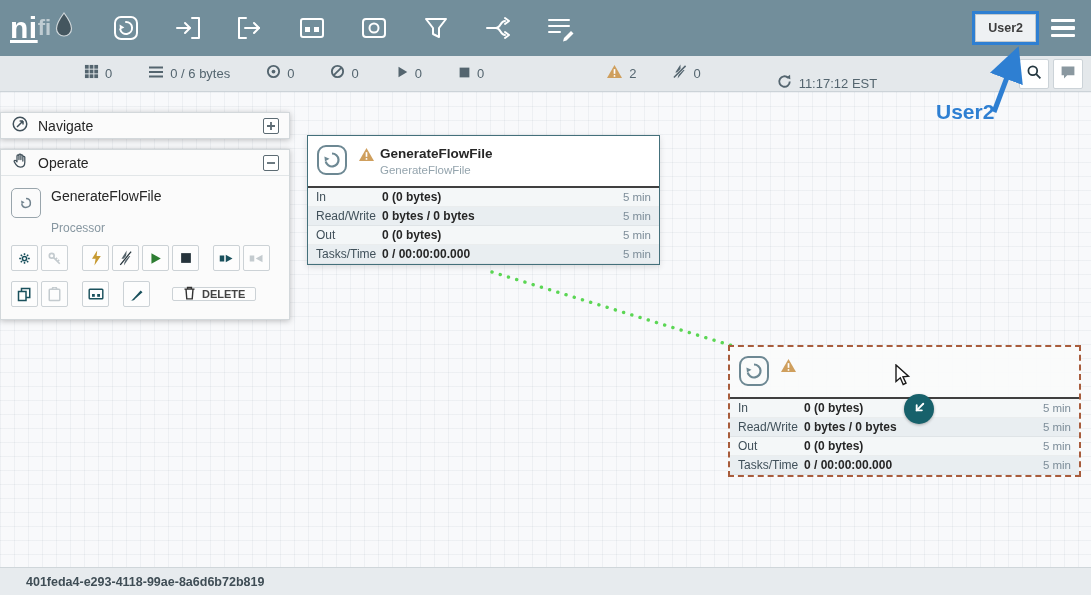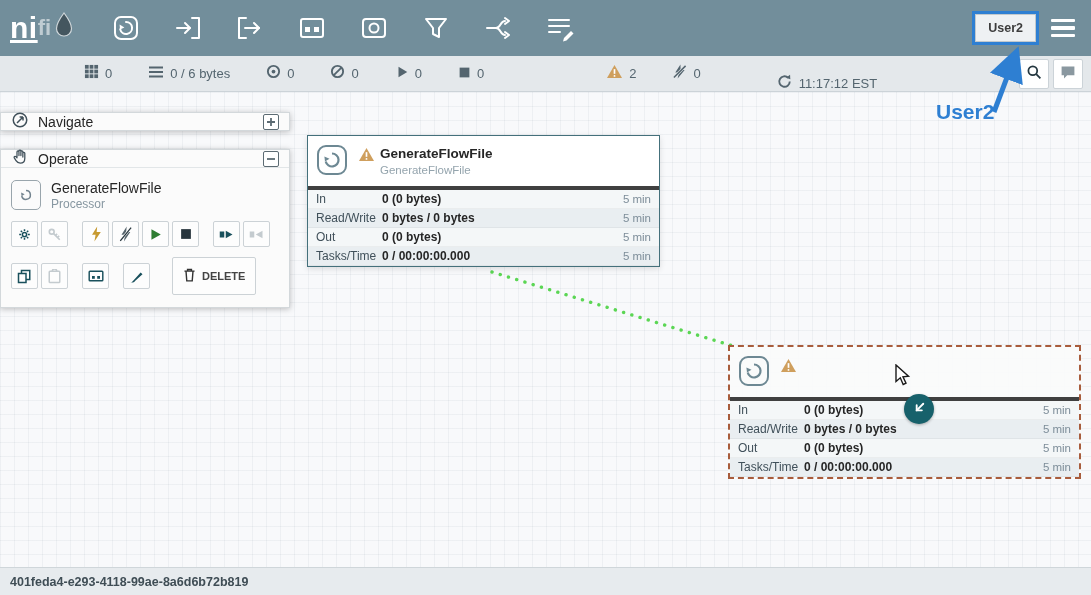--- a/index.html
+++ b/index.html
@@ -41,51 +41,51 @@
             background-color:#f8f9fb;
             background-image:
               linear-gradient(to right, rgba(100,125,140,.07) 1px, transparent 1px),
               linear-gradient(to bottom, rgba(100,125,140,.07) 1px, transparent 1px);
             background-size:14px 14px; }
   .conn-layer { position:absolute; inset:0; pointer-events:none; z-index:1; }
 
   
   .panel { position:absolute; left:0; width:290px; background:#fbfbfb; border:1px solid #d3d8db;
            box-shadow:0 1px 6px rgba(0,0,0,.25); z-index:5; }
-  .panel-hd { height:17px; display:flex; align-items:center; gap:9px; padding:0 10px;
+  .panel-hd { height:25px; display:flex; align-items:center; gap:9px; padding:0 10px;
               background:#fbfbfb; }
   .panel-title { font-size:14px; color:#262626; flex:1; }
   .sq-btn { width:16px; height:16px; border:1px solid #5c6b73; border-radius:2px;
             display:grid; place-items:center; cursor:pointer; background:#fff; }
   .op-body { border-top:1px solid #e2e6e8; padding-bottom:12px; }
   .op-comp { display:flex; gap:10px; padding:12px 10px 0; }
   .op-icon-box { width:30px; height:30px; border:1px solid #99a5ac; border-radius:5px;
                  color:#72838e; display:grid; place-items:center; }
   .op-name { font-size:14px; color:#262626; }
-  .op-type { font-size:12px; color:#8797a1; margin-top:1px; }
+  .op-type { font-size:12px; color:#8797a1; margin-top:17px; }
   .op-id { padding:9px 10px 0; font-size:12.3px; color:#5e6a71; }
   .op-row { display:flex; align-items:center; gap:3px; padding:10px 10px 0; }
   .op-btn { width:27px; height:26px; border:1px solid #ccd2d6; background:#fdfdfd; border-radius:2px;
             display:grid; place-items:center; color:#19505c; cursor:pointer; }
   .op-btn.disabled { color:#c4cbcf; cursor:default; }
   .op-gap { width:8px; flex:none; }
-  .del-btn { height:38px; display:flex; align-items:center; gap:6px; padding:0 10px; margin-left:8px;
+  .del-btn { height:14px; display:flex; align-items:center; gap:6px; padding:0 10px; margin-left:8px;
              border:1px solid #ccd2d6; background:#fdfdfd; border-radius:2px; cursor:pointer;
              font-size:11px; font-weight:bold; color:#444; font-family:inherit; }
 
   
   .proc { position:absolute; width:353px; background:#fff; border:1px solid #44707b;
           box-shadow:0 2px 6px rgba(0,0,0,.12); z-index:2; }
   .proc-head { position:relative; height:50px; }
   .proc-icon { position:absolute; left:8px; top:8px; color:#6d8893; }
   .proc-warn { position:absolute; left:50px; top:11px; }
   .proc-names { position:absolute; left:72px; top:10px; }
   .proc-name { font-size:13.5px; font-weight:bold; color:#262626; }
   .proc-type { font-size:11.5px; color:#94a4ad; margin-top:3px; }
-  .proc-stats { border-top:4px solid #404040; }
+  .proc-stats { border-top:2px solid #404040; }
   .stat-row { display:flex; align-items:center; height:19px; padding:0 8px; font-size:12px;
               border-bottom:1px solid rgba(0,0,0,.04); }
   .stat-row:nth-child(odd) { background:#f4f7f8; }
   .stat-row:nth-child(even) { background:#e9eef1; }
   .stat-label { width:66px; color:#40505a; }
   .stat-value { flex:1; font-weight:bold; color:#262626; }
   .stat-window { color:#7d8d99; font-size:11.5px; }
 
   .ghost { border:2px dashed #a85c3c; background:rgba(250,251,251,.93); box-shadow:none; }
 
@@ -94,21 +94,21 @@
                 box-shadow:0 1px 3px rgba(0,0,0,.3); }
   .cursor { position:absolute; left:894px; top:272px; z-index:6; }
 
   
   .annot { position:absolute; inset:0; z-index:60; pointer-events:none; }
   .annot-label { position:absolute; left:936px; top:100px; font-size:21px; font-weight:bold;
                  color:#2e7fd2; }
 
   
   .ftr { position:absolute; left:0; bottom:0; width:100%; height:28px; background:#e7ebee;
-         border-top:1px solid #cfd6da; display:flex; align-items:center; padding-left:10px; }
+         border-top:1px solid #cfd6da; display:flex; align-items:center; padding-left:26px; }
   .ftr-id { font-size:12.5px; font-weight:bold; color:#3f4d55; }
 </style>
 </head>
 <body>
 
 <div class="app">
 
   <header class="hdr">
     <div class="logo">
       <span class="ni">ni</span>

